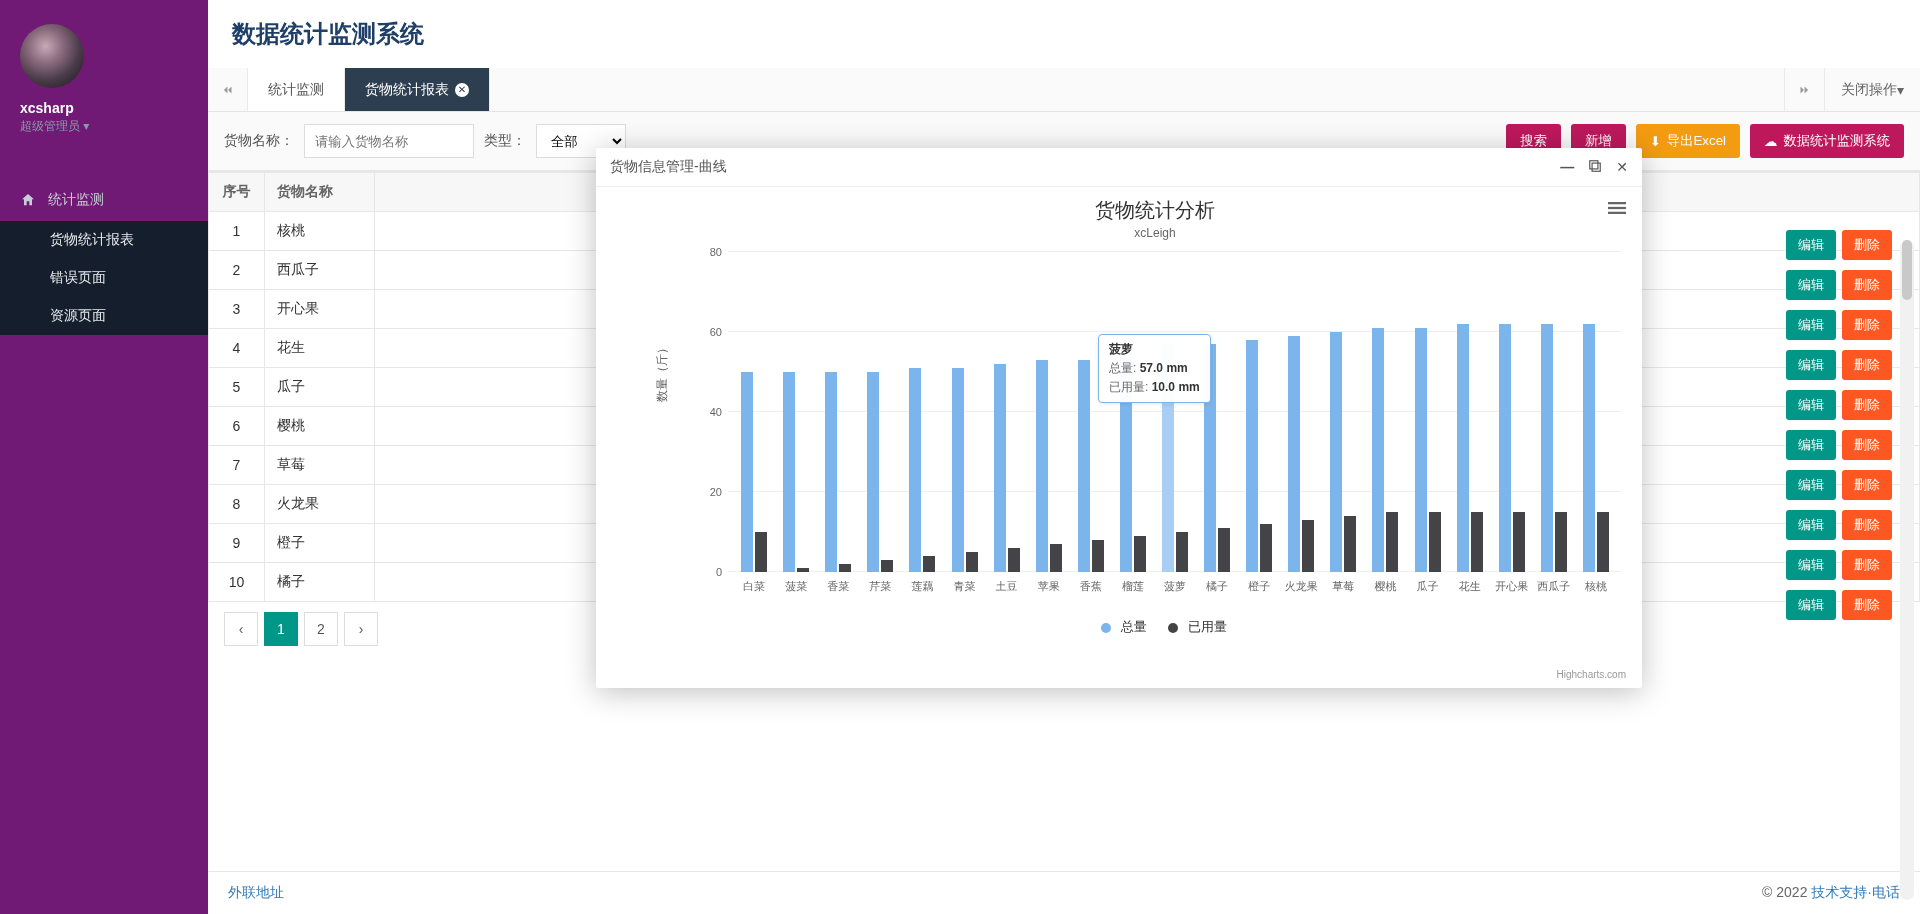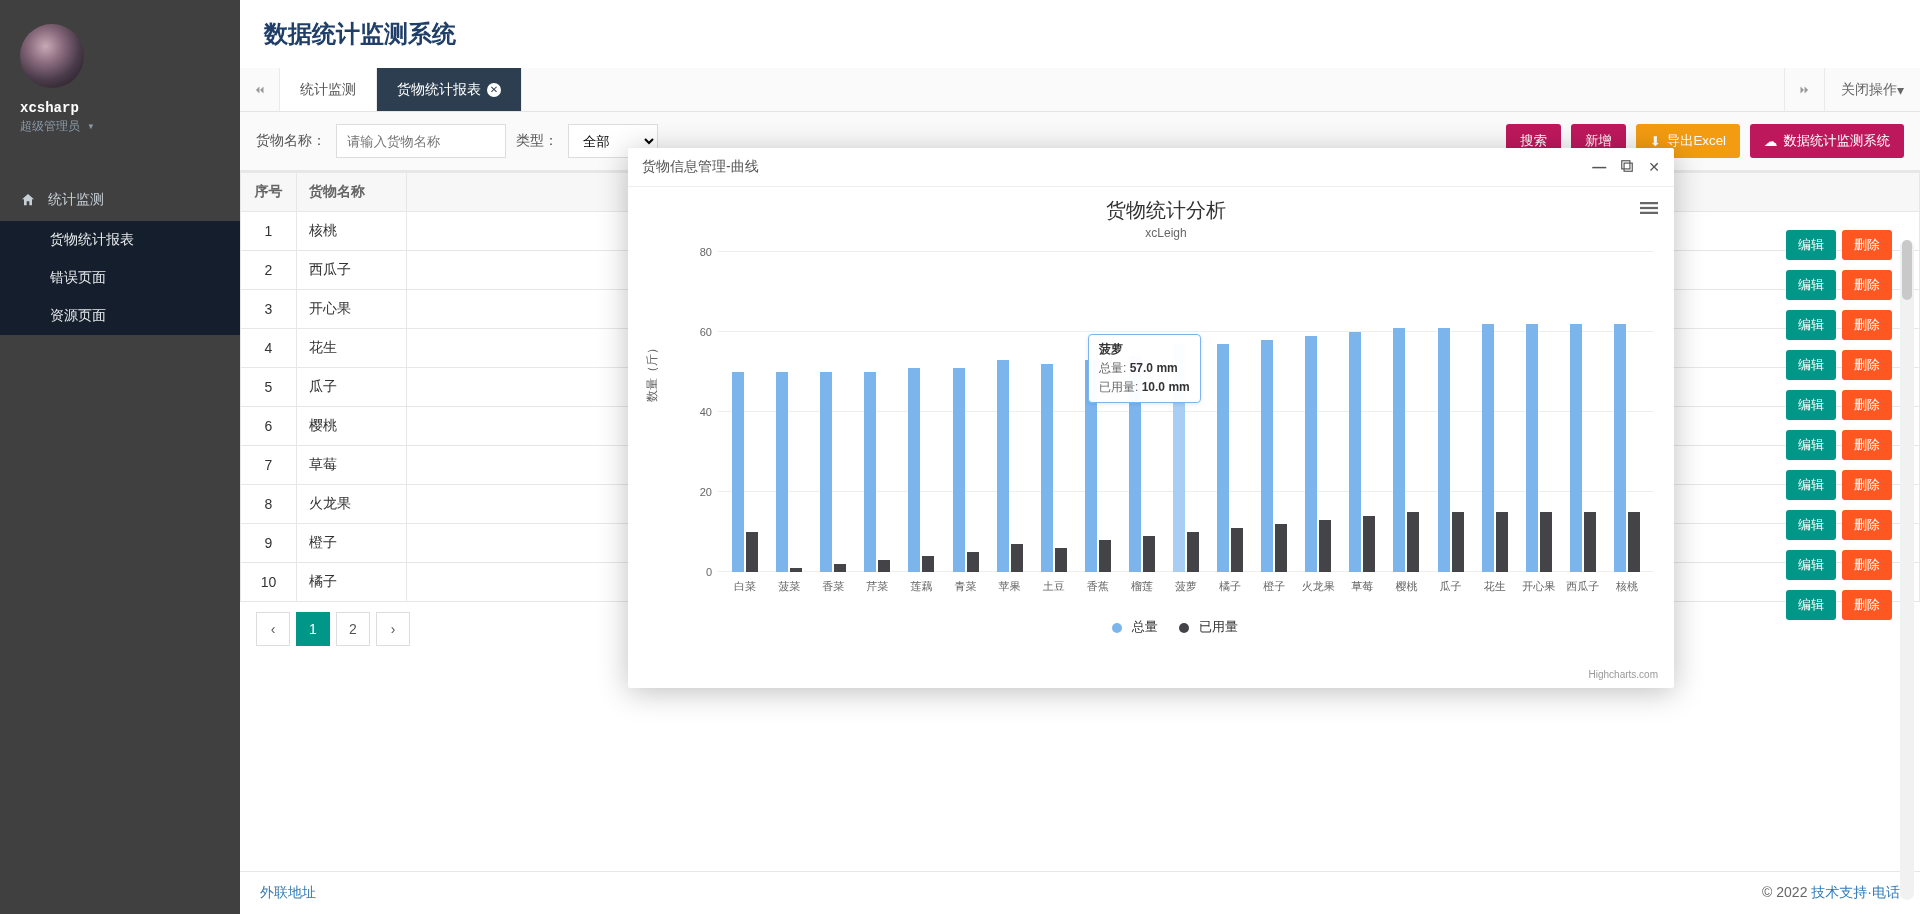--- a/index.html
+++ b/index.html
@@ -1,18 +1,18 @@
 <!DOCTYPE html>
 <html><head>
 <meta charset="utf-8">
 <style>
   * { box-sizing: border-box; margin: 0; padding: 0; }
   body { font-family: "Microsoft YaHei", Arial, sans-serif; font-size: 14px; background: #f4f4f4; color: #333; overflow:hidden; }
   .app { display: flex; width: 1920px; height: 914px; }
-  .sidebar { width: 240px; background: #404040; color: #aeb9c2; flex-shrink:0;font-family:Liberation Mono, monospace; }
+  .sidebar { width: 208px; background: #701a75; color: #aeb9c2; flex-shrink:0; }
   .profile { padding: 24px 20px; }
   .avatar { width: 64px; height:64px; border-radius:50%; background: radial-gradient(circle at 40% 35%, #c7a9b5 0%, #8a6b7e 30%, #4a3b49 60%, #1a131c 100%); display:block; }
   .uname { color:#fff; font-weight:bold; margin-top:12px; }
   .role { font-size:12px; color:#8a99a8; margin-top:2px; cursor:pointer; }
   .nav{ margin-top:20px; }
   .nav-item{ display:flex; align-items:center; padding:12px 20px; cursor:pointer; color:#c7cfd6; }
   .nav-item.active{ background:#16202e; color:#fff; font-weight:bold; border-left:3px solid #009688; }
   .nav-item .ic{ width:18px; margin-right:10px; display:inline-flex; }
   .nav-item .chev{ margin-left:auto; }
   .subnav{ background:#141e2c; }
@@ -46,21 +46,21 @@
   .pg.cur{ background:#009688; color:#fff; border-color:#009688; }
   .footer{ display:flex; padding:12px 20px; background:#fff; border-top:1px solid #e7e7e7; color:#337ab7; }
   .footer .r{ margin-left:auto; color:#666; }
   .footer .r a{ color:#337ab7; text-decoration:none;margin-top:40px; }
   
   .modal{ position:absolute; left:388px; top:148px; width:1046px; height:540px; background:#fff; box-shadow:0 4px 30px rgba(0,0,0,.25); border-radius:2px; display:flex; flex-direction:column; z-index:50; }
   .m-head{ display:flex; align-items:center; padding:10px 14px; border-bottom:1px solid #eee; }
   .m-title{ color:#555; }
   .m-ctrls{ margin-left:auto; display:flex; gap:14px; color:#555; }
   .m-ctrls span{ cursor:pointer; }
-  .chart{ flex:1; position:relative; padding:10px 20px 30px 50px; }
+  .chart{ flex:1; position:relative; padding:10px 20px 30px 50px;margin-left:42px; }
   .chart-title{ text-align:center; font-size:20px; color:#333; }
   .chart-sub{ text-align:center; font-size:12px; color:#666; margin-top:2px; }
   .burger{ position:absolute; right:16px; top:12px; cursor:pointer; color:#555; }
   .plot{ position:relative; height:360px; margin-top:12px; }
   .yaxis{ position:absolute; left:0; top:0; bottom:40px; width:40px; }
   .ytick{ position:absolute; right:6px; font-size:11px; color:#666; transform:translateY(50%); }
   .grid{ position:absolute; left:40px; right:0; top:0; bottom:40px; }
   .gline{ position:absolute; left:0; right:0; border-top:1px solid #eee; }
   .bars{ position:absolute; left:45px; right:5px; bottom:40px; top:0; display:flex; align-items:flex-end; }
   .cat{ flex:1; display:flex; align-items:flex-end; justify-content:center; gap:2px; position:relative; }
@@ -351,28 +351,28 @@
                 <div class="bar b-total" style="height:204px"></div>
                 <div class="bar b-used" style="height:16px"></div>
                 <div class="xl">莲藕</div>
               </div>
               <div class="cat">
                 <div class="bar b-total" style="height:204px"></div>
                 <div class="bar b-used" style="height:20px"></div>
                 <div class="xl">青菜</div>
               </div>
               <div class="cat">
+                <div class="bar b-total" style="height:208px"></div>
+                <div class="bar b-used" style="height:24px"></div>
+                <div class="xl">土豆</div>
+              </div>
+              <div class="cat">
                 <div class="bar b-total" style="height:212px"></div>
                 <div class="bar b-used" style="height:28px"></div>
                 <div class="xl">苹果</div>
-              </div>
-              <div class="cat">
-                <div class="bar b-total" style="height:208px"></div>
-                <div class="bar b-used" style="height:24px"></div>
-                <div class="xl">土豆</div>
               </div>
               <div class="cat">
                 <div class="bar b-total" style="height:212px"></div>
                 <div class="bar b-used" style="height:32px"></div>
                 <div class="xl">香蕉</div>
               </div>
               <div class="cat">
                 <div class="bar b-total" style="height:216px"></div>
                 <div class="bar b-used" style="height:36px"></div>
                 <div class="xl">榴莲</div>

